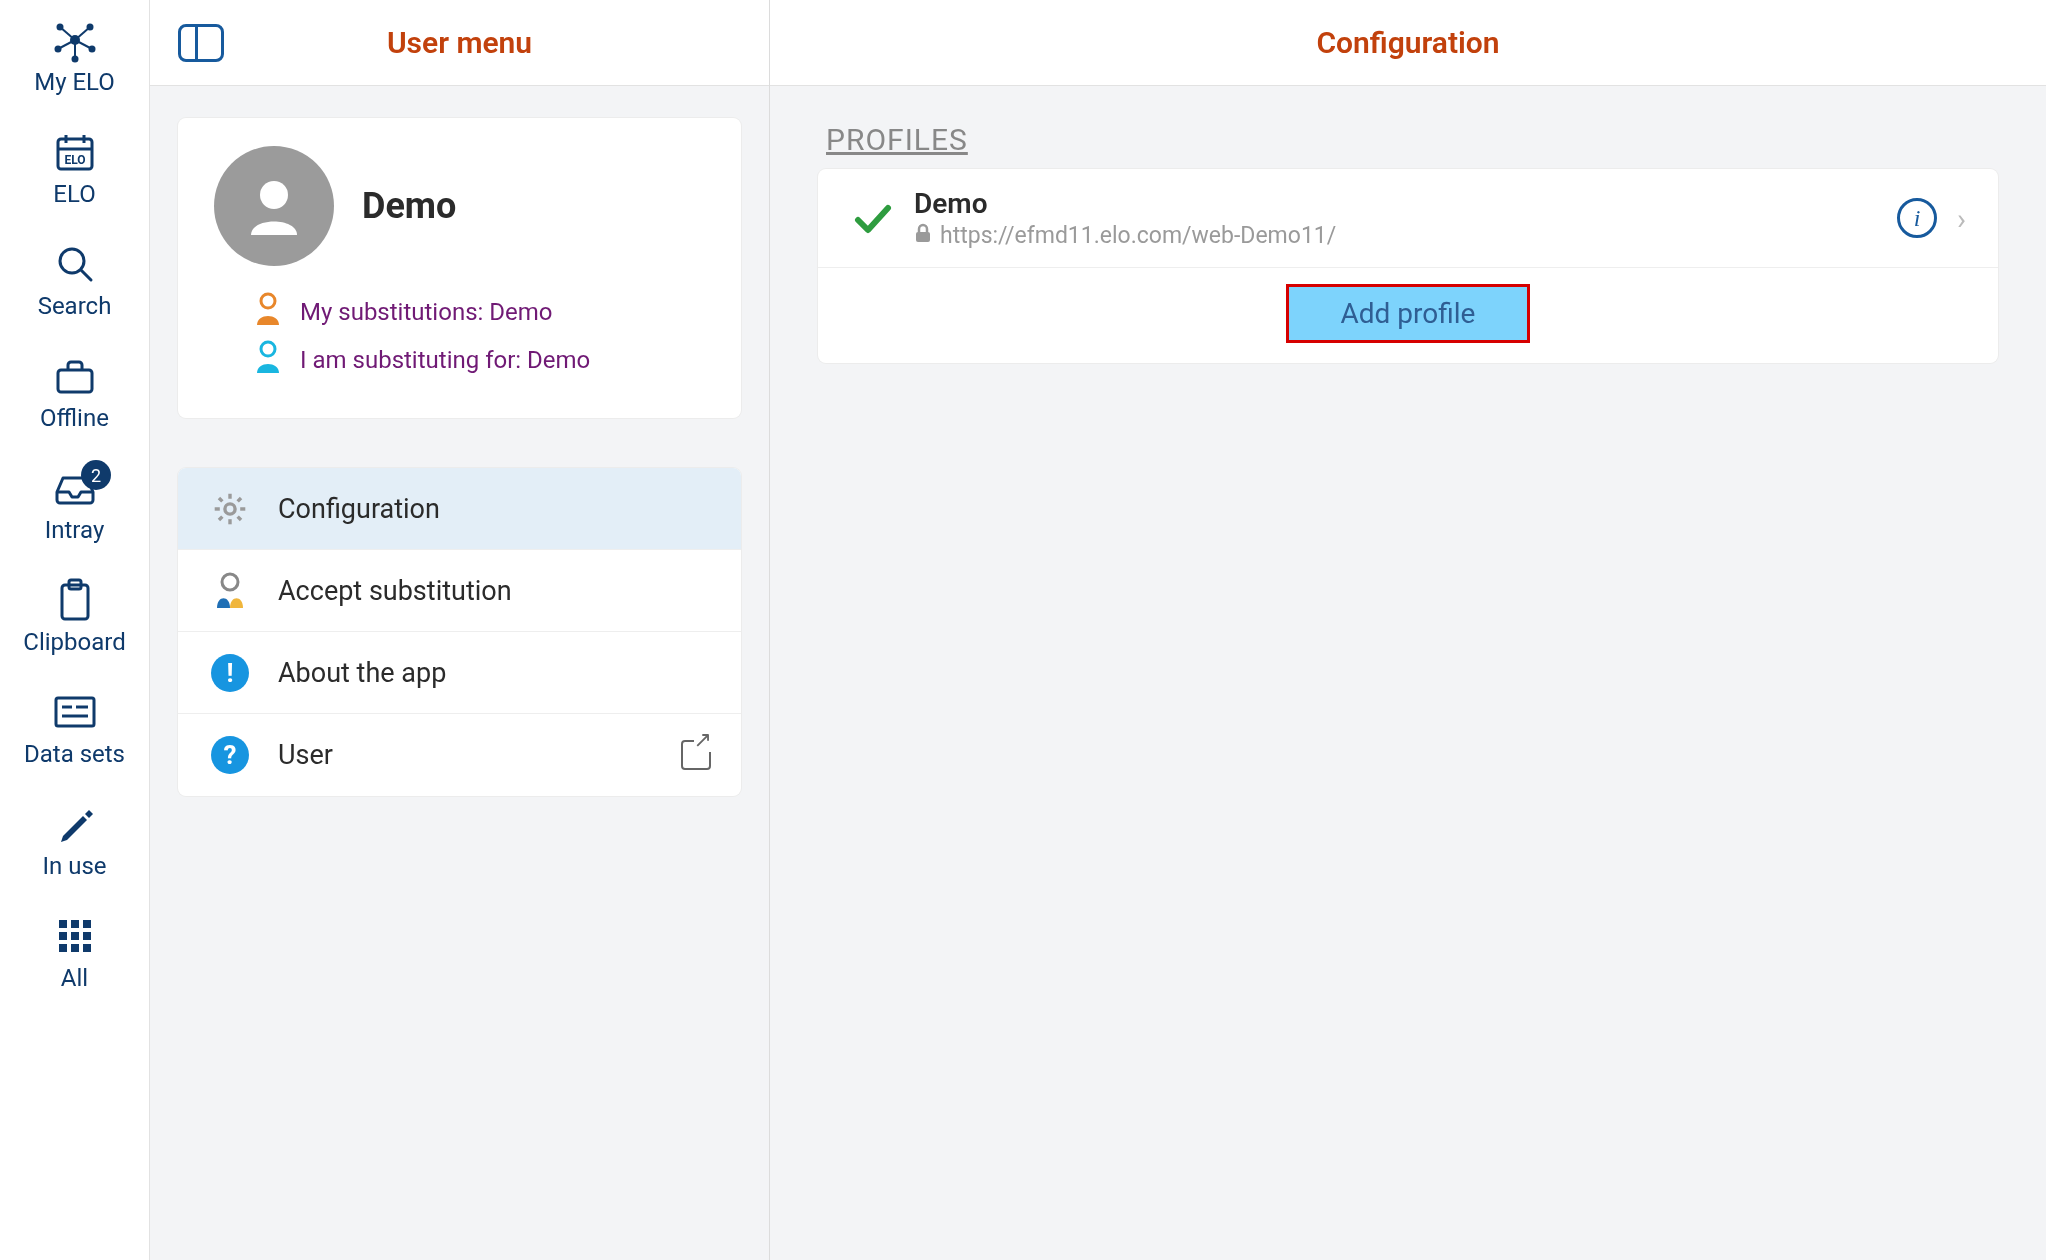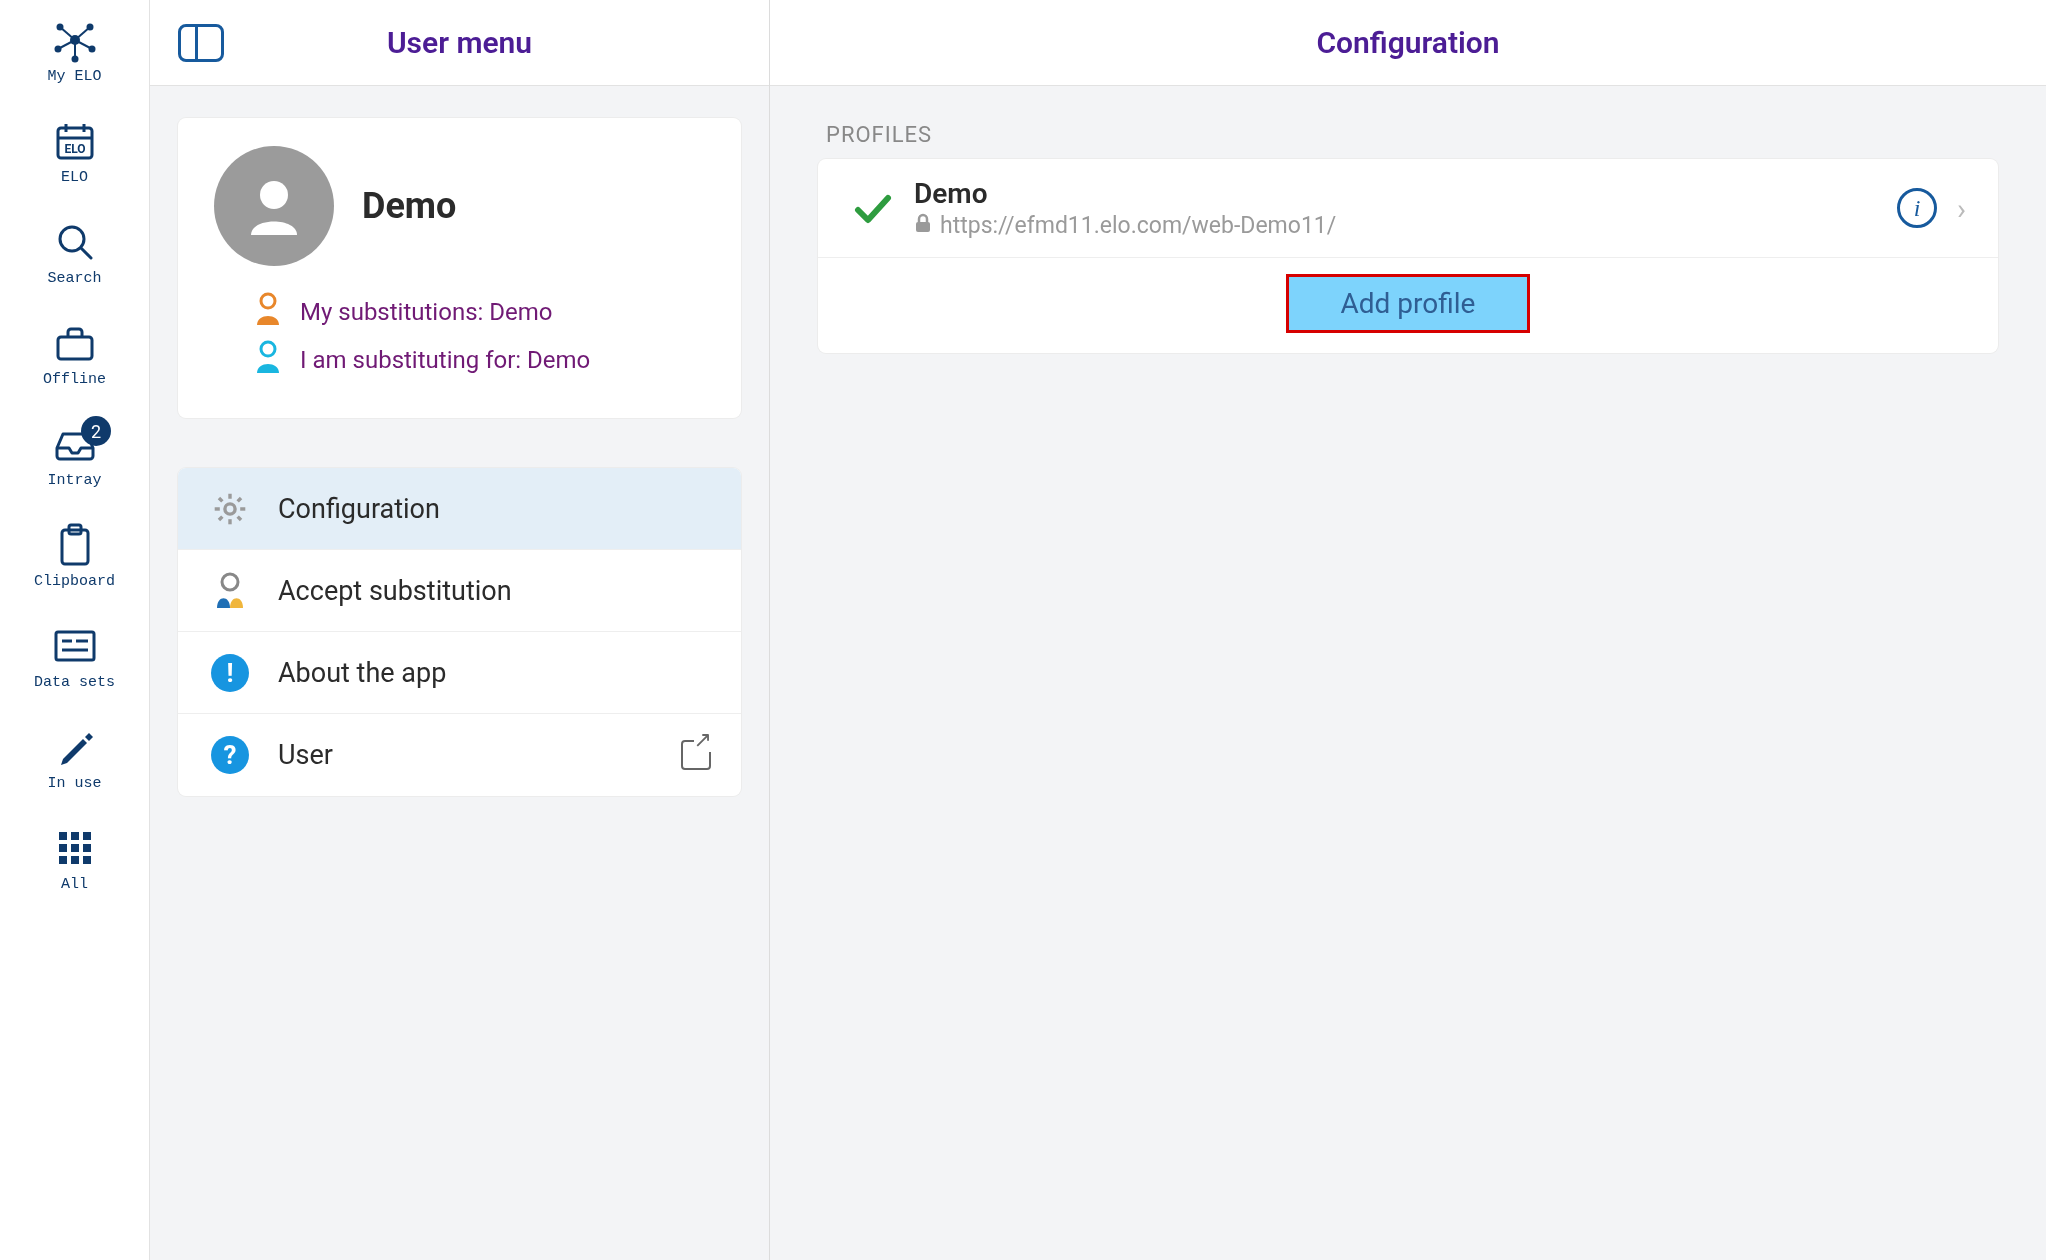--- a/index.html
+++ b/index.html
@@ -34,22 +34,21 @@
     width: 100%;
     padding: 8px 0;
   }
   .icon-sidebar .nav-item .icon-slot {
     height: 44px;
     display: flex;
     align-items: center;
     justify-content: center;
   }
   .icon-sidebar .nav-item .label {
-    font-size: 15px;
-    font-family: Liberation Mono, monospace;
+    font-size: 24px;
   }
   .badge {
     position: absolute;
     top: 2px;
     right: 38px;
     background: #0f3a6b;
     color: #fff;
     border-radius: 50%;
     width: 30px;
     height: 30px;
@@ -74,21 +73,21 @@
     display: flex;
     align-items: center;
     padding: 0 28px;
     gap: 30px;
   }
   .panel-header .title {
     flex: 1;
     text-align: center;
     font-size: 30px;
     font-weight: 600;
-    color: #4c1d95;
+    color: #c2410c;
   }
   .split-icon {
     width: 46px;
     height: 38px;
     border: 3px solid #175a9d;
     border-radius: 8px;
     position: relative;
   }
   .split-icon::after {
     content: "";
@@ -184,25 +183,26 @@
     display: flex;
     flex-direction: column;
   }
   .config-panel .panel-header {
     justify-content: center;
   }
   .config-body {
     padding: 36px 48px;
   }
   .section-label {
-    font-size: 22px;
+    font-size: 30px;
     letter-spacing: 1px;
     color: #888;
     margin-bottom: 12px;
     padding-left: 8px;
+    text-decoration: underline;
   }
   .profile-card {
     background: #ffffff;
     border-radius: 8px;
     box-shadow: 0 0 0 1px #ececec;
     overflow: hidden;
   }
   .profile-row {
     display: flex;
     align-items: center;

